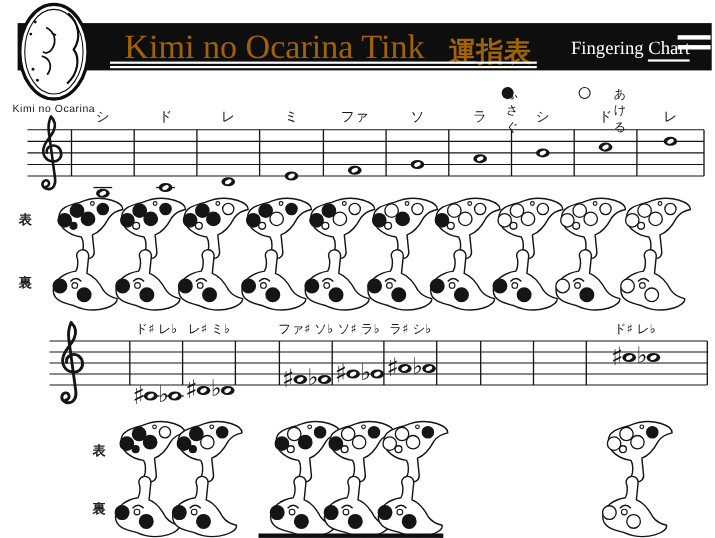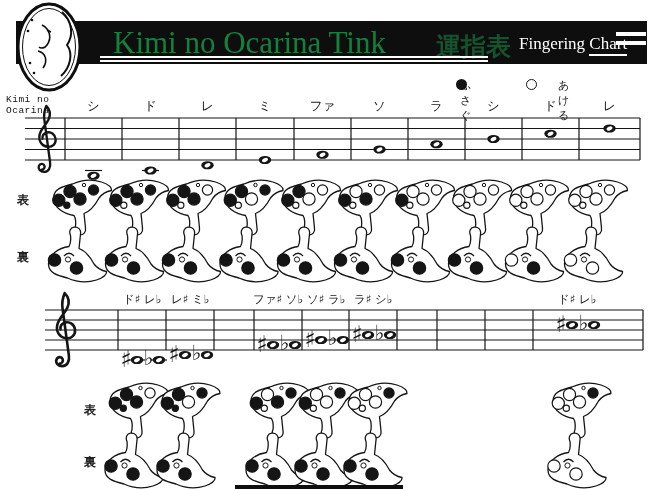--- a/index.html
+++ b/index.html
@@ -1,29 +1,29 @@
 <!DOCTYPE html>
 <html><head>
 <meta charset="utf-8">
 <style>
   html,body{margin:0;padding:0;background:#ffffff;}
   #page{position:relative;width:650px;height:489px;background:#fff;overflow:hidden;
         font-family:"DejaVu Sans",sans-serif;color:#151515;}
   .abs{position:absolute;}
   #bar{left:16px;top:21px;width:631px;height:43px;background:#0e0e0e;}
   #title-latin{left:113px;top:25px;font-family:"Liberation Serif","DejaVu Serif",serif;
-        font-size:31px;color:#15803d;white-space:nowrap;}
-  #title-jp{left:436px;top:30px;font-size:25px;font-weight:bold;color:#14532d;white-space:nowrap;}
+        font-size:31px;color:#a16207;white-space:nowrap;}
+  #title-jp{left:408px;top:30px;font-size:25px;font-weight:bold;color:#a16207;white-space:nowrap;}
   #subtitle{left:519px;top:34px;font-family:"Liberation Serif","DejaVu Serif",serif;
         font-size:17px;color:#fff;white-space:nowrap;}
   #subtitle .chart-u{border-bottom:2px solid #fff;padding-bottom:1px;}
   .hstripe{background:#fff;height:2px;left:100px;width:388px;}
   .hdash{background:#fff;height:4px;left:616px;width:30px;}
-  #logo-caption{left:6px;top:94px;width:86px;text-align:left;
-        font-family:Liberation Mono, monospace;font-size:9.5px;letter-spacing:0.5px;}
+  #logo-caption{left:6px;top:94px;width:86px;text-align:center;
+        font-family:Liberation Sans, sans-serif;font-size:9.5px;letter-spacing:0.5px;}
   #legend{left:450px;top:78px;height:14px;font-size:11px;}
   .ldot{position:absolute;width:11px;height:11px;border-radius:50%;top:1px;}
   #legend-closed-dot{left:6px;background:#151515;}
   #legend-open-dot{left:76px;background:#fff;border:1.5px solid #151515;width:9px;height:9px;}
   .llab{position:absolute;top:0px;}
   #legend-closed-label{left:10px;}
   #legend-open-label{left:92px;margin-left:16px;}
   .rowlab{font-size:12px;font-weight:bold;color:#222;}
   #footer-strip{left:235px;top:485px;width:168px;height:4px;background:#0e0e0e;}
   svg text{user-select:none;}

